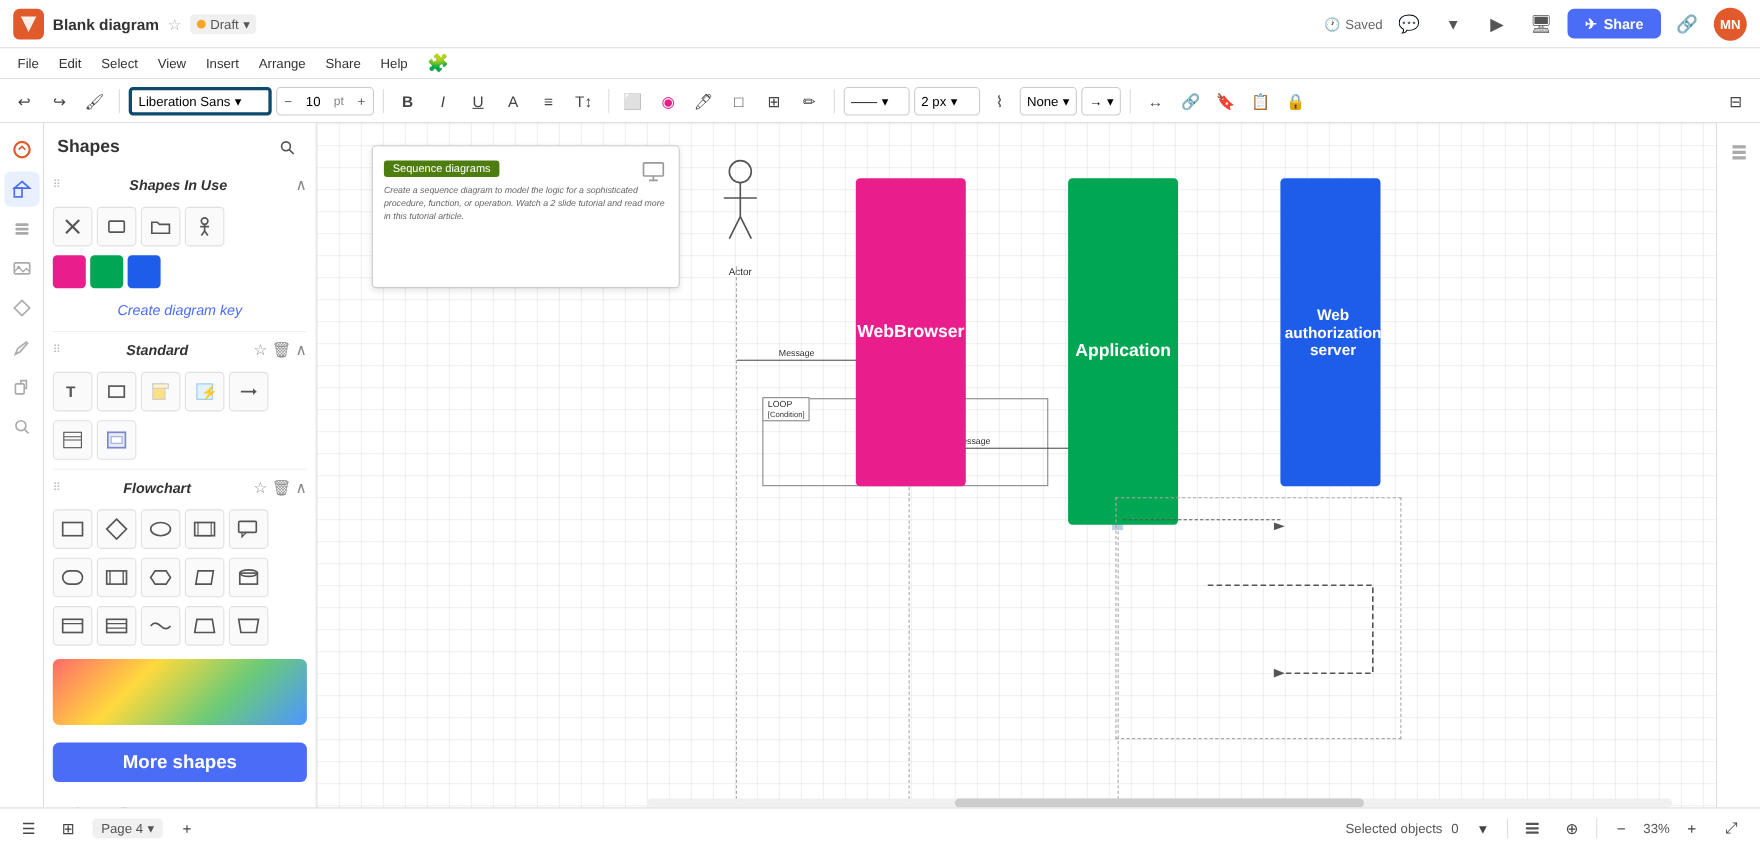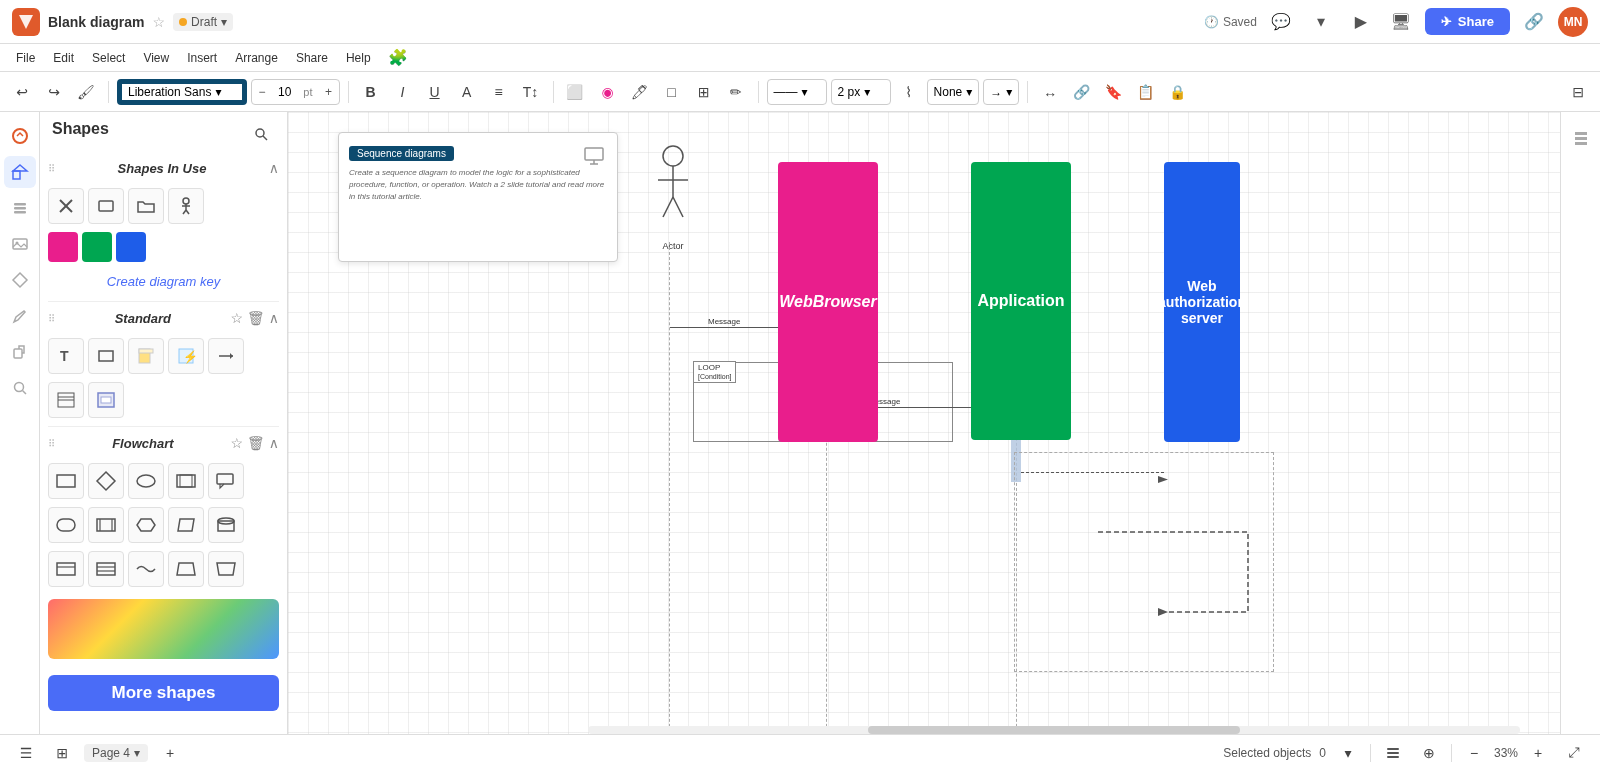--- a/index.html
+++ b/index.html
@@ -28,21 +28,21 @@
     }
     #menu-bar .menu-item { font-size: 12px; color: #333; padding: 2px 8px; border-radius: 4px; cursor: pointer; }
 
     
     #toolbar {
       display: flex; align-items: center; height: 40px; background: #fff;
       border-bottom: 1px solid #ddd; padding: 0 8px; gap: 4px;
     }
     .toolbar-sep { width: 1px; height: 22px; background: #ddd; margin: 0 4px; }
     .tb-btn { width: 28px; height: 28px; border: none; background: none; cursor: pointer; display: flex; align-items: center; justify-content: center; border-radius: 4px; color: #444; font-size: 14px; }
-    .font-selector { display: flex; align-items: center; border: 5px solid #0c4a6e; border-radius: 4px; padding: 0 6px; height: 26px; font-size: 12px; min-width: 130px; background: white; cursor: pointer; gap: 4px; }
+    .font-selector { display: flex; align-items: center; border: 3px solid #0c4a6e; border-radius: 4px; padding: 0 6px; height: 26px; font-size: 12px; min-width: 130px; background: white; cursor: pointer; gap: 4px; }
     .font-size-control { display: flex; align-items: center; border: 1px solid #ccc; border-radius: 4px; height: 26px; overflow: hidden; }
     .font-size-control span { padding: 0 6px; font-size: 12px; }
     .font-size-control button { width: 20px; border: none; background: none; cursor: pointer; font-size: 12px; color: #555; }
     .line-width-control { display: flex; align-items: center; border: 1px solid #ccc; border-radius: 4px; height: 26px; padding: 0 6px; gap: 4px; font-size: 12px; min-width: 60px; background: white; cursor: pointer; }
     .dropdown-control { display: flex; align-items: center; border: 1px solid #ccc; border-radius: 4px; height: 26px; padding: 0 6px; gap: 4px; font-size: 12px; background: white; cursor: pointer; }
 
     
     #main { display: flex; height: calc(770px - 44px - 28px - 40px); }
 
     
@@ -50,21 +50,21 @@
       width: 40px; background: #fff; border-right: 1px solid #ddd;
       display: flex; flex-direction: column; align-items: center; padding-top: 8px; gap: 4px;
     }
     .strip-icon { width: 32px; height: 32px; display: flex; align-items: center; justify-content: center; border-radius: 6px; cursor: pointer; color: #555; font-size: 16px; }
 
     
     #shapes-panel {
       width: 248px; background: #fff; border-right: 1px solid #ddd;
       overflow-y: auto; padding: 8px;
     }
-    #shapes-panel .panel-header { display: flex; align-items: flex-start; justify-content: space-between; margin-bottom: 8px; padding: 0 4px; }
+    #shapes-panel .panel-header { display: flex; align-items: center; justify-content: space-between; margin-bottom: 8px; padding: 0 4px; }
     #shapes-panel .panel-title { font-size: 16px; font-weight: 600; color: #333; }
     .section-header { display: flex; align-items: center; justify-content: space-between; padding: 4px 0; margin: 4px 0; cursor: pointer; }
     .section-title { font-size: 13px; font-weight: 600; color: #333; font-style: italic; }
     .section-icons { display: flex; gap: 4px; align-items: center; }
     .section-icons span { font-size: 14px; color: #888; cursor: pointer; }
     .shapes-grid { display: flex; flex-wrap: wrap; gap: 4px; padding: 4px 0; }
     .shape-item { width: 36px; height: 36px; display: flex; align-items: center; justify-content: center; border-radius: 4px; cursor: pointer; border: 1px solid #e0e0e0; background: #fafafa; }
     .color-swatch { width: 30px; height: 30px; border-radius: 4px; cursor: pointer; }
     .create-key-link { color: #4a6cf7; font-size: 13px; cursor: pointer; text-align: center; padding: 8px; text-decoration: none; display: block; font-style: italic; }
     .drag-handle { color: #bbb; font-size: 10px; }
@@ -477,21 +477,21 @@
 
     <div class="import-data-btn">
       <span>↵</span>
       <span>Import Data</span>
     </div>
   </div>
 
   <div id="canvas-area">
 
     <div style="position:absolute;left:50px;top:20px;width:280px;height:130px;background:white;border:1px solid #ccc;border-radius:4px;padding:10px;box-shadow:0 2px 6px rgba(0,0,0,0.1);">
-      <div style="background:#0c4a6e;color:white;font-size:10px;padding:2px 8px;border-radius:3px;display:inline-block;margin-bottom:6px;">Sequence diagrams</div>
+      <div style="background:#4d7c0f;color:white;font-size:10px;padding:2px 8px;border-radius:3px;display:inline-block;margin-bottom:6px;">Sequence diagrams</div>
       <div style="position:absolute;top:12px;right:12px;">
         <svg width="22" height="22" viewBox="0 0 22 22">
             <rect x="2" y="3" width="18" height="12" rx="1" fill="none" stroke="#999" stroke-width="1.5"></rect>
             <line x1="11" y1="15" x2="11" y2="19" stroke="#999" stroke-width="1.5"></line>
             <line x1="7" y1="19" x2="15" y2="19" stroke="#999" stroke-width="1.5"></line>
           </svg>
       </div>
       <div style="font-size:8px;color:#666;line-height:1.5;font-style:italic;">Create a sequence diagram to model the logic for a sophisticated procedure, function, or operation. Watch a 2 slide tutorial and read more in this tutorial article.</div>
     </div>
 
@@ -527,29 +527,29 @@
     <div style="position:absolute;left:720px;top:292px;">
       <svg width="10" height="7">
           <polygon points="0,0 10,3.5 0,7" fill="#555"></polygon>
         </svg>
     </div>
     <div style="position:absolute;left:580px;top:285px;font-size:8px;color:#333;">Message</div>
 
     <div style="position:absolute;left:533px;top:210px;width:10px;height:120px;background:#b0c4de;opacity:0.8;"></div>
     <div style="position:absolute;left:723px;top:290px;width:10px;height:80px;background:#b0c4de;opacity:0.8;"></div>
 
-    <div style="position:absolute;left:490px;top:50px;width:100px;height:280px;background:#e91e8c;border-radius:4px;display:flex;align-items:center;justify-content:center;color:white;font-weight:bold;font-size:16px;text-align:right;font-style:italic;">
+    <div style="position:absolute;left:490px;top:50px;width:100px;height:280px;background:#e91e8c;border-radius:4px;display:flex;align-items:center;justify-content:center;color:white;font-weight:bold;font-size:16px;text-align:right;">
       <span>WebBrowser</span>
     </div>
 
-    <div style="position:absolute;left:683px;top:50px;width:100px;height:278px;background:#00a651;border-radius:4px;display:flex;align-items:center;justify-content:center;color:white;font-weight:bold;font-size:16px;text-align:left;">
+    <div style="position:absolute;left:683px;top:50px;width:100px;height:315px;background:#00a651;border-radius:4px;display:flex;align-items:center;justify-content:center;color:white;font-weight:bold;font-size:16px;text-align:left;">
       <span>Application</span>
     </div>
 
-    <div style="position:absolute;left:876px;top:50px;width:76px;height:280px;background:#1e5de9;border-radius:4px;display:flex;align-items:center;justify-content:center;color:white;font-weight:bold;font-size:14px;text-align:center;padding:4px;">
+    <div style="position:absolute;left:876px;top:50px;width:91px;height:280px;background:#1e5de9;border-radius:4px;display:flex;align-items:center;justify-content:flex-start;color:white;font-weight:bold;font-size:14px;text-align:center;padding:4px;">
       <span>Web authorization server</span>
     </div>
 
     <div style="position:absolute;left:733px;top:360px;width:143px;height:1px;border-top:1.5px dashed #555;"></div>
     <div style="position:absolute;left:870px;top:357px;">
       <svg width="10" height="7">
           <polygon points="0,0 10,3.5 0,7" fill="#555"></polygon>
         </svg>
     </div>
 

